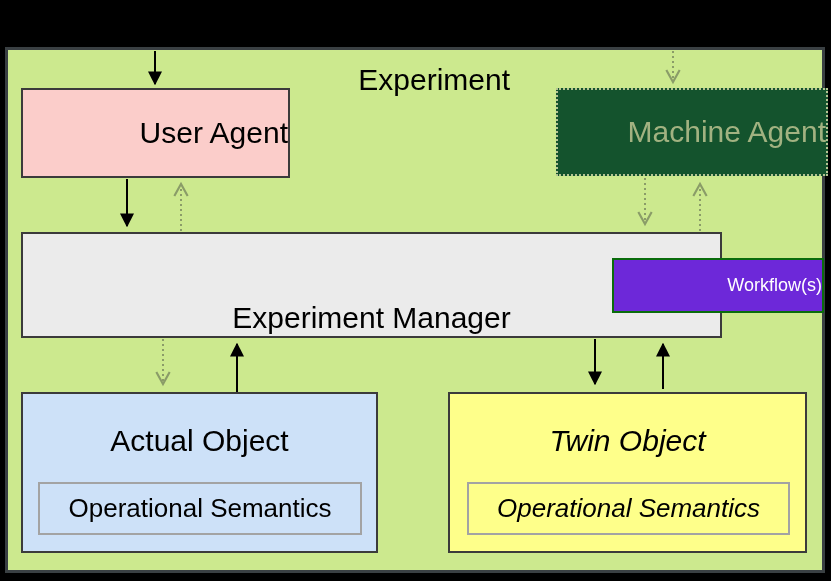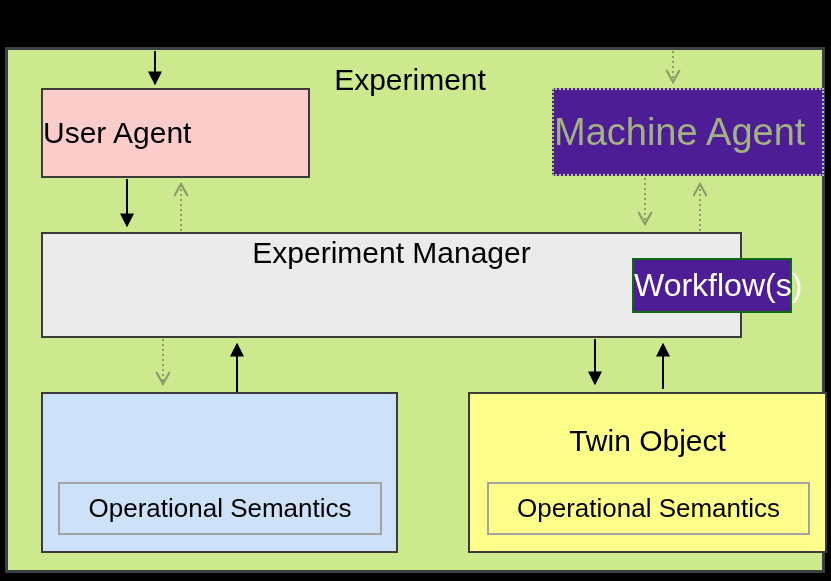--- a/index.html
+++ b/index.html
@@ -6,49 +6,49 @@
   .stage{
     position:relative;width:831px;height:581px;background:#000;
     font-family:"Liberation Sans",sans-serif;overflow:hidden;
   }
   .frame{
     position:absolute;left:5px;top:47px;width:820px;height:526px;
     background:#cce98e;border:3px solid #3a4043;box-sizing:border-box;
   }
   .node{
     position:absolute;box-sizing:border-box;display:flex;
-    align-items:center;justify-content:flex-start;text-align:center;color:#000;margin-left:20px;
+    align-items:center;justify-content:flex-end;text-align:center;color:#000;
   }
   .title{
-    position:absolute;left:310px;top:63px;width:200px;text-align:center;
+    position:absolute;left:310px;top:63px;width:200px;text-align:right;
     font-size:30px;color:#000;
   }
   .user-agent{
     left:21px;top:88px;width:269px;height:90px;
     background:#fbcdca;border:2px solid #3b3b3b;font-size:30px;
   }
   .machine-agent{
-    left:532px;top:88px;width:272px;height:88px;
-    background:#4c1d95;border:2px dotted #b6c493;font-size:38px;color:#a2b281;
+    left:556px;top:88px;width:272px;height:88px;
+    background:#14532d;border:2px dotted #b6c493;font-size:30px;color:#a2b281;
   }
   .manager{
     left:21px;top:232px;width:701px;height:106px;
     background:#ebebeb;border:2px solid #3b3b3b;
     font-size:30px;line-height:37px;flex-direction:column;
   }
   .workflow{
-    left:612px;top:258px;width:160px;height:55px;
-    background:#4c1d95;border:2px solid #0a6c0c;color:#fff;font-size:32px;
+    left:612px;top:258px;width:212px;height:55px;
+    background:#6d28d9;border:2px solid #0a6c0c;color:#fff;font-size:18px;
   }
   .object-box{
     width:357px;height:161px;top:392px;
     border:2px solid #3b3b3b;display:block;
   }
   .actual{left:21px;background:#cde1f8;}
-  .twin{left:448px;width:359px;background:#feff8a;}
+  .twin{left:448px;width:359px;background:#feff8a;font-style:italic;}
   .object-label{
     margin-top:30px;text-align:center;font-size:30px;color:#000;
   }
   .semantics{
     position:absolute;top:88px;height:53px;box-sizing:border-box;
     border:2px solid #a3a3a3;display:flex;align-items:center;justify-content:center;
     font-size:26px;color:#000;background:inherit;
   }
   .actual .semantics{left:15px;width:324px;}
   .twin .semantics{left:17px;width:323px;}
@@ -73,20 +73,21 @@
 
   <div class="node manager">
     <span>Experiment Manager</span>
   </div>
 
   <div class="node workflow">
     <span>Workflow(s)</span>
   </div>
 
   <div class="node object-box actual">
+    <div class="object-label">Actual Object</div>
     <div class="semantics">
       <span>Operational Semantics</span>
     </div>
   </div>
 
   <div class="node object-box twin">
     <div class="object-label">Twin Object</div>
     <div class="semantics">
       <span>Operational Semantics</span>
     </div>

